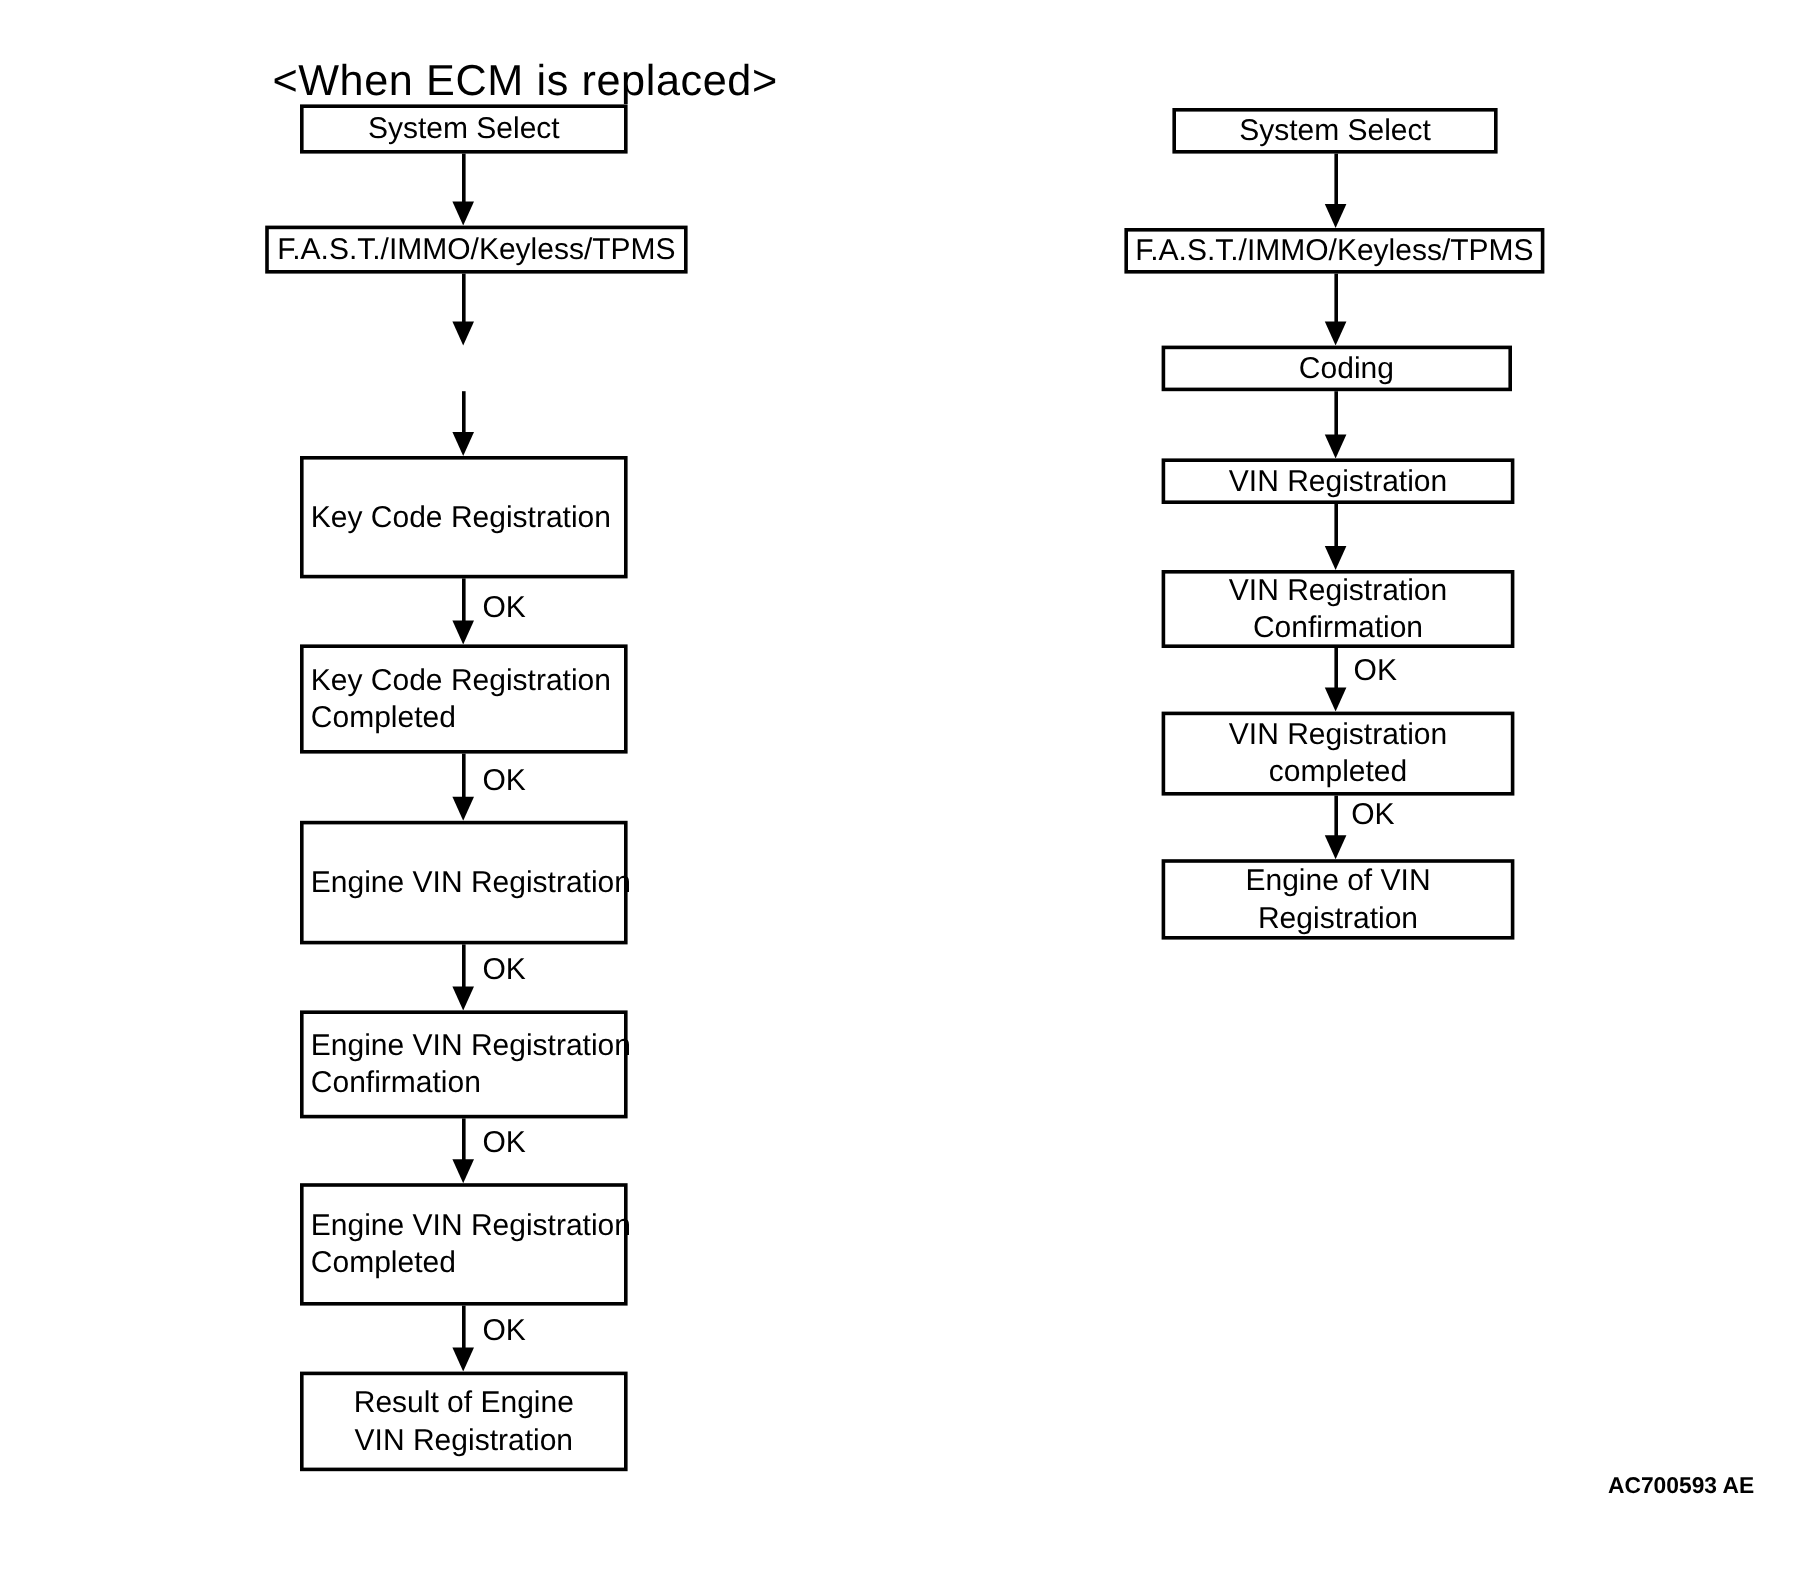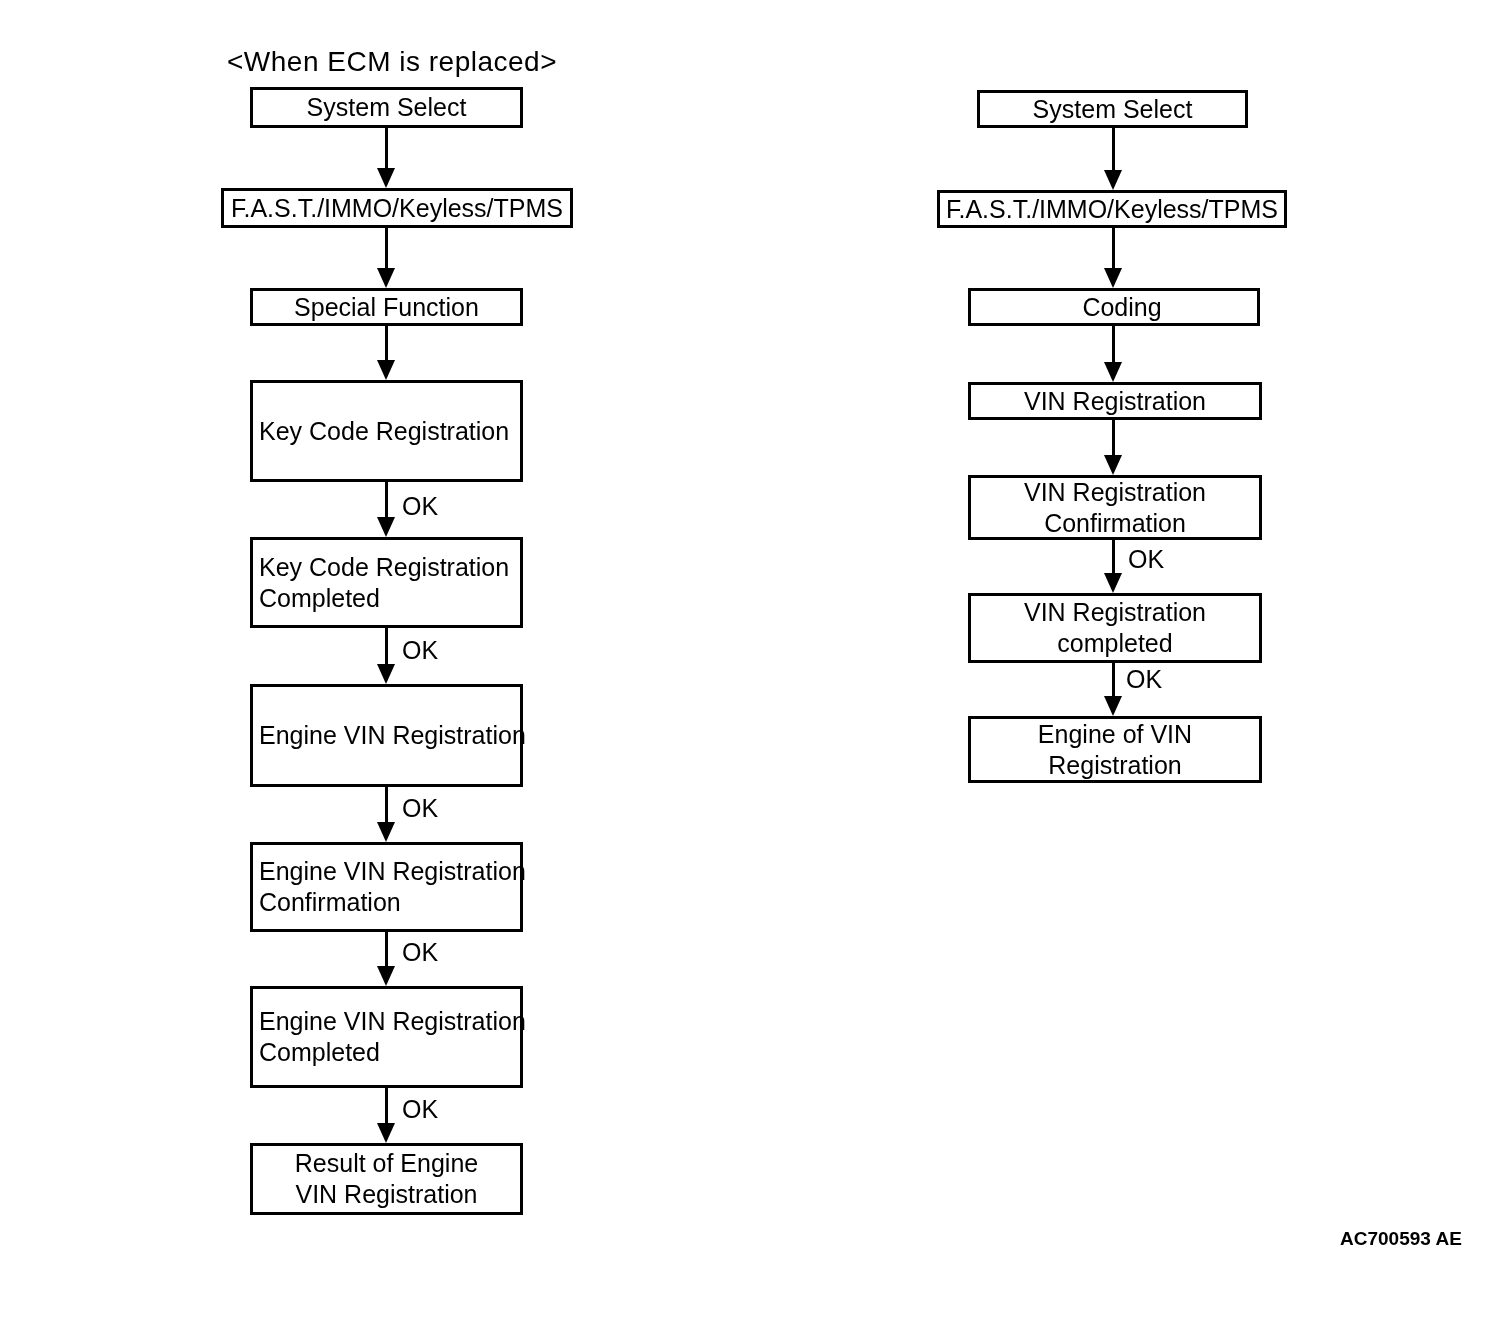--- a/index.html
+++ b/index.html
@@ -6,21 +6,21 @@
   .canvas {
     position:relative;
     width:1504px; height:1318px;
     background:#ffffff;
     color:#000;
     font-family:"Liberation Sans", sans-serif;
     overflow:hidden;
   }
   .chart-title {
     position:absolute;
-    font-size:28px;
+    font-size:36px;
     white-space:nowrap;
     letter-spacing:0.5px;
   }
   .node {
     position:absolute;
     box-sizing:border-box;
     border:3px solid #000;
     background:#fff;
     display:flex;
     flex-direction:column;
@@ -70,23 +70,20 @@
   <div class="shaft" style="left:385px; top:128px; height:42px;"></div>
   <div class="head" style="left:377px; top:168px;"></div>
 
   <div class="node center" style="left:221px; top:188px; width:352px; height:40px;">
     <span class="ln">F.A.S.T./IMMO/Keyless/TPMS</span>
   </div>
 
   <div class="shaft" style="left:385px; top:228px; height:42px;"></div>
   <div class="head" style="left:377px; top:268px;"></div>
 
-  <div class="node center" style="left:250px; top:288px; width:273px; height:38px;">
-    <span class="ln">Special Function</span>
-  </div>
 
   <div class="shaft" style="left:385px; top:326px; height:36px;"></div>
   <div class="head" style="left:377px; top:360px;"></div>
 
   <div class="node leftal" style="left:250px; top:380px; width:273px; height:102px;">
     <span class="ln">Key Code Registration</span>
   </div>
 
   <div class="shaft" style="left:385px; top:482px; height:37px;"></div>
   <div class="head" style="left:377px; top:517px;"></div>
@@ -120,21 +117,21 @@
 
   <div class="node leftal" style="left:250px; top:986px; width:273px; height:102px;">
     <span class="ln">Engine VIN Registration</span>
     <span class="ln">Completed</span>
   </div>
 
   <div class="shaft" style="left:385px; top:1088px; height:37px;"></div>
   <div class="head" style="left:377px; top:1123px;"></div>
   <div class="oklabel" style="left:402px; top:1095px;">OK</div>
 
-  <div class="node center" style="left:250px; top:1143px; width:273px; height:72px;">
+  <div class="node center" style="left:250px; top:1143px; width:273px; height:83px;">
     <span class="ln">Result of Engine</span>
     <span class="ln">VIN Registration</span>
   </div>
 
 
   <div class="node center" style="left:977px; top:90px; width:271px; height:38px;">
     <span class="ln">System Select</span>
   </div>
 
   <div class="shaft" style="left:1112px; top:128px; height:44px;"></div>

